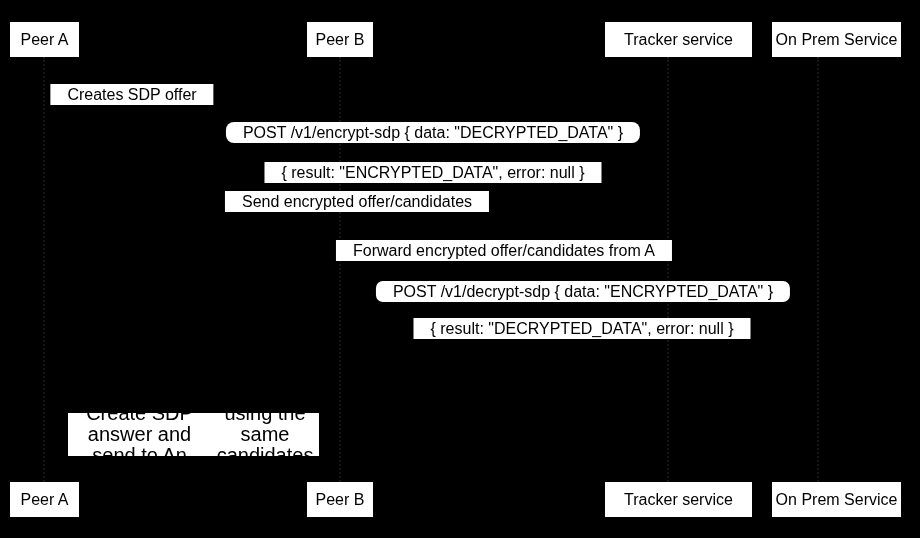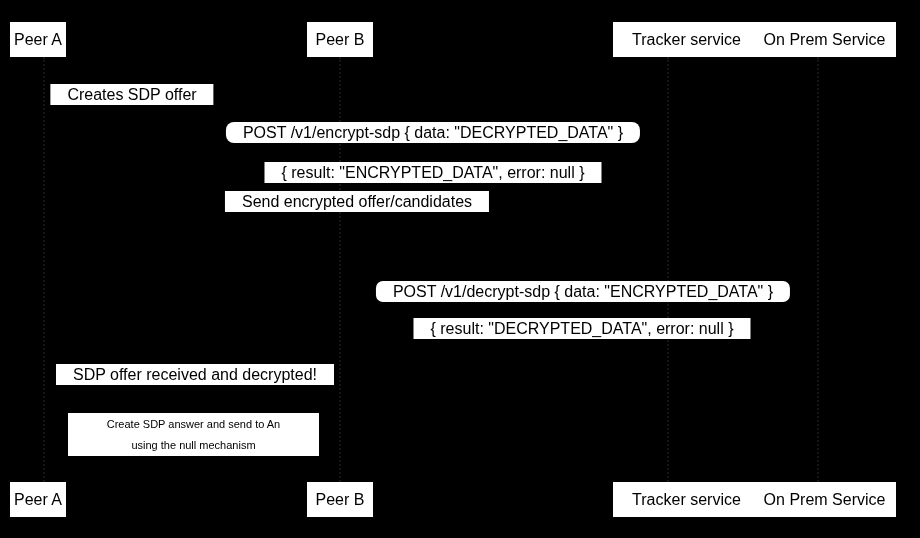--- a/index.html
+++ b/index.html
@@ -36,24 +36,24 @@
     color: #000000;
     display: flex;
     align-items: center;
     justify-content: center;
     font-size: 16px;
     white-space: nowrap;
     z-index: 3;
   }
   .row-top    { top: 22px; }
   .row-bottom { top: 482px; }
-  .a-peer-a  { left: 10px;  width: 56px;  }
+  .a-peer-a  { left: 10px;  width: 69px;  }
   .a-peer-b  { left: 307px; width: 66px;  }
-  .a-tracker { left: 605px; width: 147px; margin-left: 8px; }
-  .a-onprem  { left: 753px; width: 143px; }
+  .a-tracker { left: 605px; width: 147px; }
+  .a-onprem  { left: 772px; width: 129px; }
   
   .msg {
     position: absolute;
     transform: translateX(-50%);
     background: #ffffff;
     color: #000000;
     font-size: 16px;
     line-height: 19px;
     padding: 1px 17px;
     white-space: nowrap;
@@ -69,24 +69,24 @@
   .m8 { left: 195px; top: 364px; }
   
   .note {
     position: absolute;
     left: 68px;
     top: 413px;
     width: 251px;
     height: 43px;
     background: #ffffff;
     color: #000000;
-    font-size: 11px;
+    font-size: 20px;
     line-height: 21px;
     display: flex;
-    flex-direction: column;
+    flex-direction: row;
     align-items: center;
     justify-content: center;
     text-align: center;
     z-index: 2;
   }
 </style>
 </head>
 <body>
 
 <div class="canvas">
@@ -106,27 +106,27 @@
     <span>Tracker service</span>
   </div>
   <div class="actor row-top a-onprem">
     <span>On Prem Service</span>
   </div>
 
   <div class="msg m1">Creates SDP offer</div>
   <div class="msg m2">POST /v1/encrypt-sdp { data: "DECRYPTED_DATA" }</div>
   <div class="msg m3">{ result: "ENCRYPTED_DATA", error: null }</div>
   <div class="msg m4">Send encrypted offer/candidates</div>
+  <div class="msg m5">Forward encrypted offer/candidates from A</div>
   <div class="msg m6">POST /v1/decrypt-sdp { data: "ENCRYPTED_DATA" }</div>
   <div class="msg m7">{ result: "DECRYPTED_DATA", error: null }</div>
-  <div class="msg m8">SDP offer received and decrypted!</div>
 
   <div class="note">
     <span>Create SDP answer and send to An</span>
-    <span>using the null mechanism</span>
+    <span>using the same candidates</span>
   </div>
 
   <div class="actor row-bottom a-peer-a">
     <span>Peer A</span>
   </div>
   <div class="actor row-bottom a-peer-b">
     <span>Peer B</span>
   </div>
   <div class="actor row-bottom a-tracker">
     <span>Tracker service</span>

